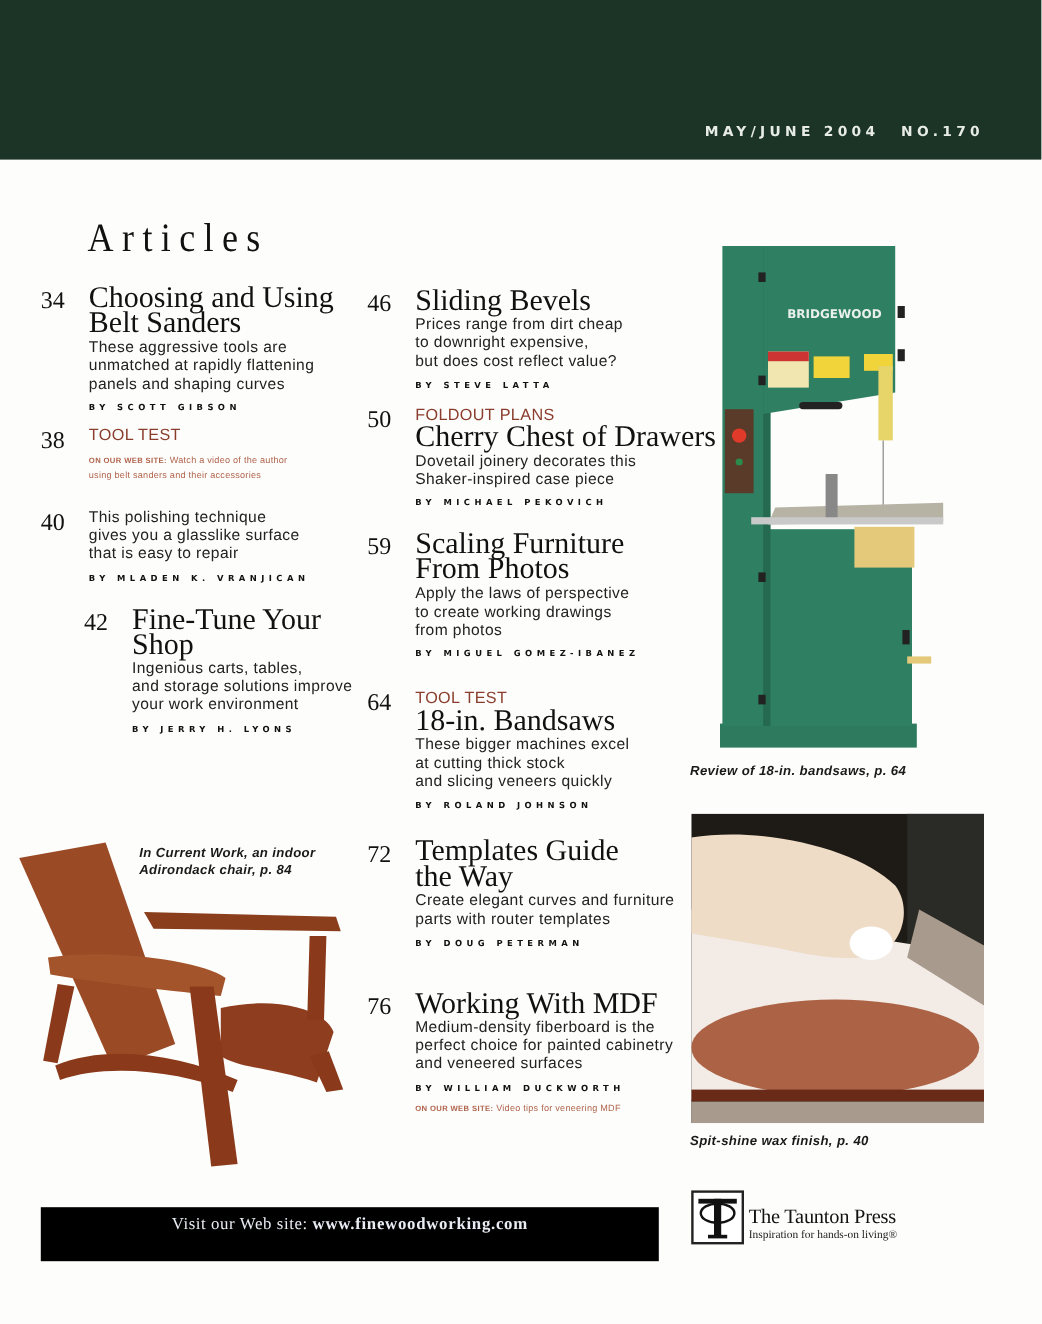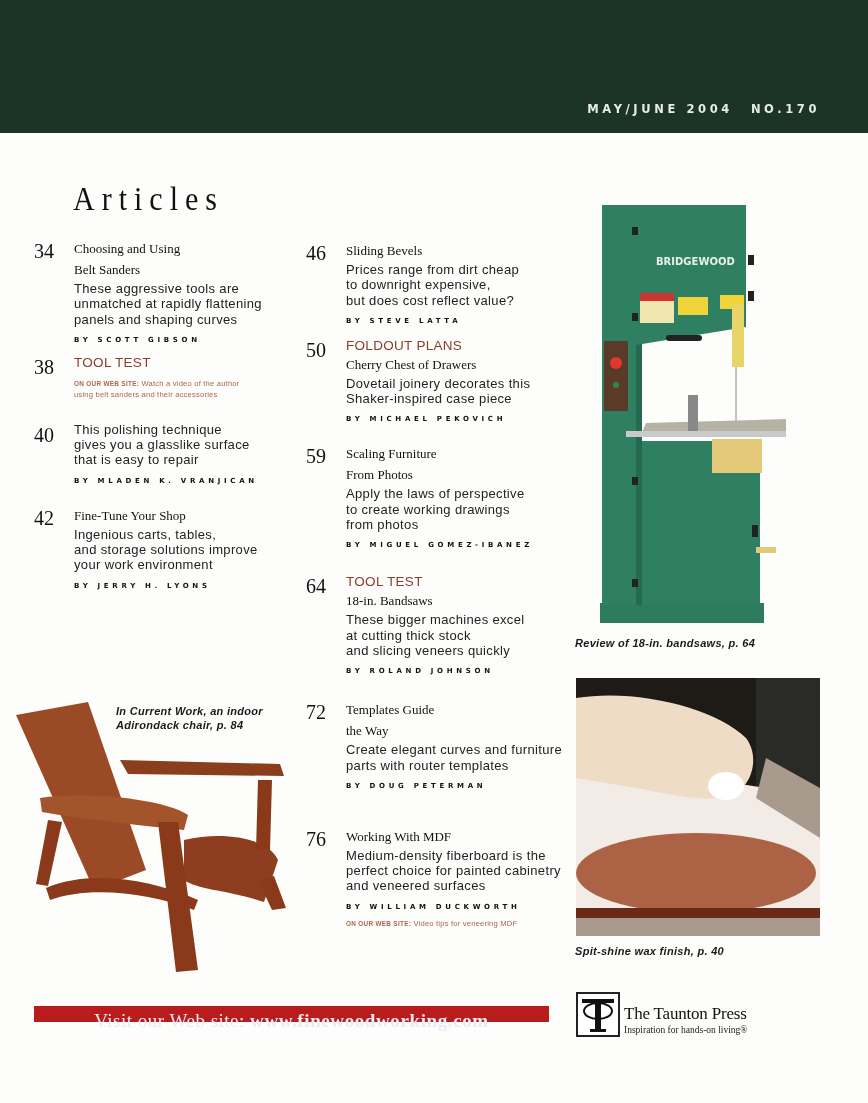--- a/index.html
+++ b/index.html
@@ -12,30 +12,30 @@
 
   .section-title { position:absolute; left:73px; top:180px; font-family:"Liberation Serif", serif; font-size:30px; letter-spacing:7px; color:#111; transform:scaleY(1.12); transform-origin:left top; }
 
   .col { position:absolute; }
   .col-left { left:34px; top:238px; width:260px; }
   .col-mid { left:306px; top:240px; width:270px; }
 
   .article { position:relative; padding-left:40px; }
   .article .pg { position:absolute; left:0; top:2px; font-family:"Liberation Serif", serif; font-size:20px; color:#111; }
   .article .kicker { font-family:"Liberation Sans", sans-serif; font-size:13.5px; color:#8a3d2c; letter-spacing:0.3px; line-height:17px; }
-  .article .title { font-family:"Liberation Serif", serif; font-size:13px; line-height:21px; color:#111; }
+  .article .title { font-family:"Liberation Serif", serif; font-size:25px; line-height:21px; color:#111; }
   .article .deck { font-family:"Liberation Sans", sans-serif; font-size:13px; line-height:15.3px; color:#222; letter-spacing:0.35px; margin-top:1px; }
   .article .byline { font-family:"DejaVu Sans", sans-serif; font-weight:bold; font-size:7px; letter-spacing:3.7px; color:#111; margin-top:9px; }
   .article .web { font-family:"Liberation Sans", sans-serif; font-size:7.6px; line-height:11px; color:#b0644c; margin-top:7px; letter-spacing:0.2px; }
   .article .web .lbl { font-weight:bold; font-size:6.4px; letter-spacing:0.3px; }
 
   .img-box { position:absolute; overflow:hidden; }
   .caption { position:absolute; font-family:"Liberation Sans", sans-serif; font-style:italic; font-weight:bold; font-size:11px; color:#1a1a1a; letter-spacing:0.3px; line-height:13.5px; }
 
-  .web-banner { position:absolute; left:34px; top:1006px; width:515px; height:16px; background:#b91c1c; color:#e9ecf3; font-family:"Liberation Serif", serif; font-size:19px; text-align:center; line-height:29px; letter-spacing:0.5px; }
+  .web-banner { position:absolute; left:34px; top:1006px; width:515px; height:45px; background:#000000; color:#e9ecf3; font-family:"Liberation Serif", serif; font-size:14px; text-align:center; line-height:29px; letter-spacing:0.5px; }
   .web-banner b { font-weight:bold; letter-spacing:0.6px; }
 
   .taunton { position:absolute; left:576px; top:992px; width:240px; height:50px; }
   .taunton .logo-box { position:absolute; left:0; top:0; width:44px; height:45px; border:2px solid #222; background:#fff; }
   .taunton .name { position:absolute; left:48px; top:12px; font-family:"Liberation Serif", serif; font-size:17px; color:#111; white-space:nowrap; letter-spacing:-0.2px; }
   .taunton .tag { position:absolute; left:48px; top:33px; font-family:"Liberation Serif", serif; font-size:9.5px; color:#222; white-space:nowrap; }
 </style>
 </head>
 <body>
 
@@ -74,21 +74,21 @@
   <div class="article" style="margin-top:22px;">
     <div class="pg">40</div>
     <div class="deck">
       <div>This polishing technique</div>
       <div>gives you a glasslike surface</div>
       <div>that is easy to repair</div>
     </div>
     <div class="byline">BY MLADEN K. VRANJICAN</div>
   </div>
 
-  <div class="article" style="margin-top:20px;">
+  <div class="article" style="margin-top:20px;margin-left:36px;">
     <div class="pg">42</div>
     <div class="title">Fine-Tune Your Shop</div>
     <div class="deck">
       <div>Ingenious carts, tables,</div>
       <div>and storage solutions improve</div>
       <div>your work environment</div>
     </div>
     <div class="byline">BY JERRY H. LYONS</div>
   </div>
 </div>

